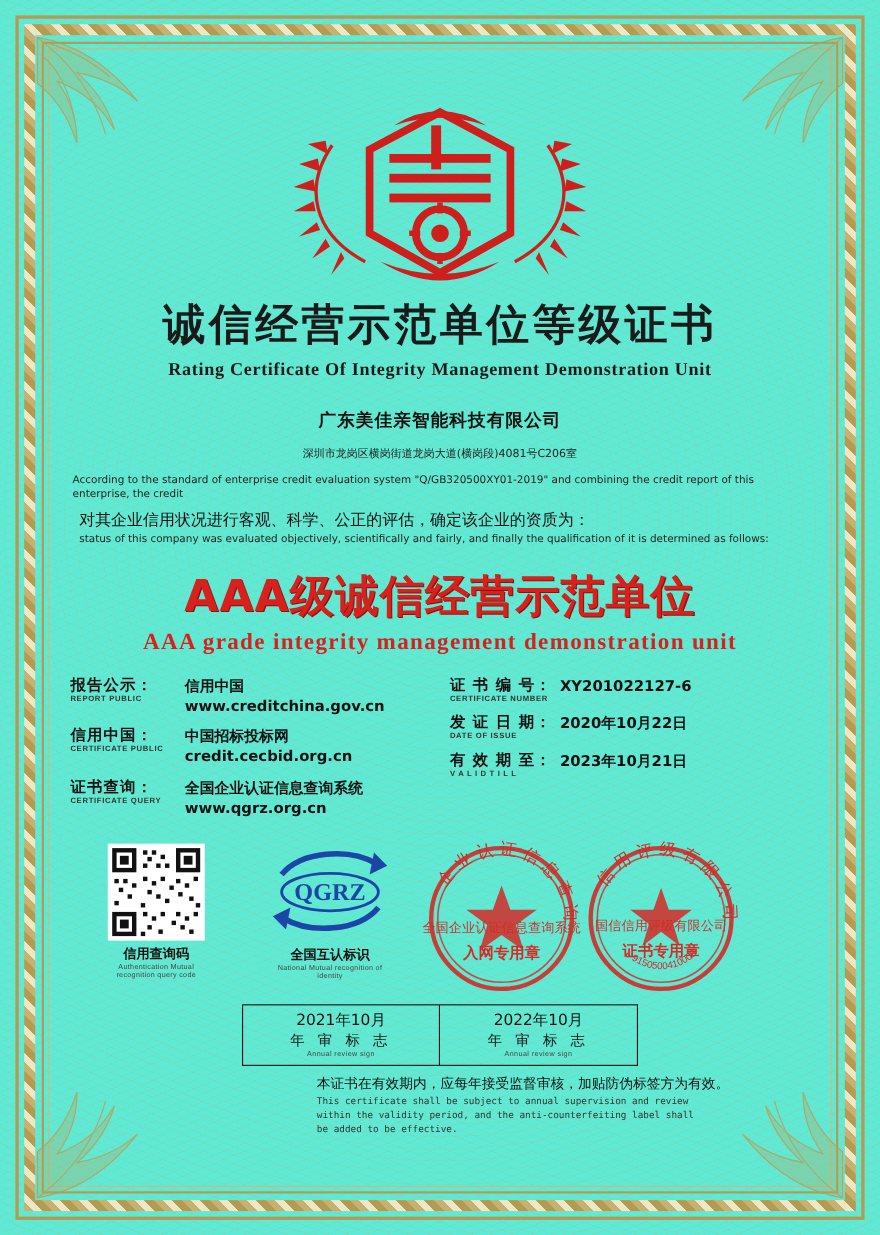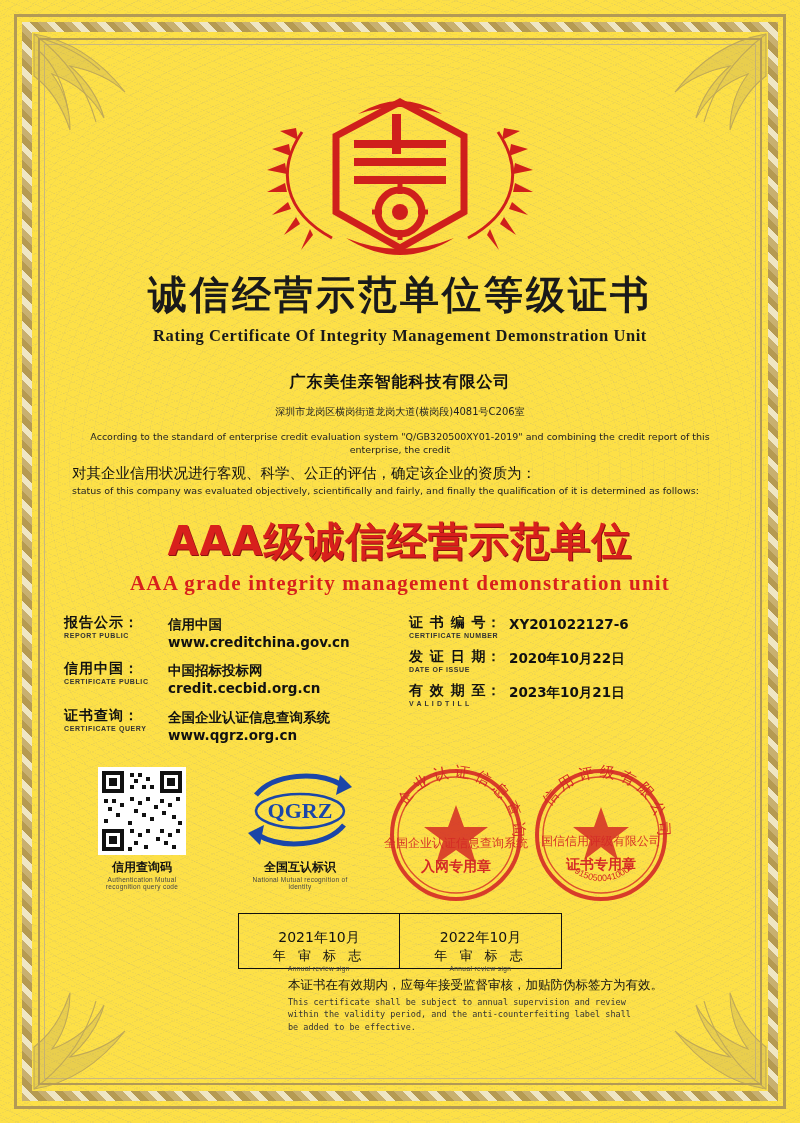--- a/index.html
+++ b/index.html
@@ -12,21 +12,21 @@
     height: 1123px;
     font-family: "Liberation Sans", sans-serif;
     overflow: hidden;
   }
 
   
   .certificate {
     position: relative;
     width: 800px;
     height: 1123px;
-    background: #fde047;
+    background: #5eead4;
     box-sizing: border-box;
   }
 
   
   .guilloche {
     position: absolute;
     inset: 0;
     background:
       repeating-linear-gradient(22deg, rgba(180,170,120,0.16) 0px, rgba(180,170,120,0.16) 0.6px, transparent 0.6px, transparent 7px),
       repeating-linear-gradient(-22deg, rgba(180,170,120,0.16) 0px, rgba(180,170,120,0.16) 0.6px, transparent 0.6px, transparent 7px),
@@ -129,21 +129,20 @@
     font-family: "DejaVu Sans", "Liberation Sans", sans-serif;
     font-size: 14.5px;
     color: #111;
     text-align: center;
     line-height: 1.4;
   }
   .stmt-en {
     font-family: "DejaVu Sans", "Liberation Sans", sans-serif;
     font-size: 9.5px;
     color: #222;
-    text-align: center;
     line-height: 1.35;
     margin-top: 2px;
   }
   .stmt-cn.left { text-align: left; padding-left: 6px; }
   .stmt-en.left { text-align: left; padding-left: 6px; }
 
   
   .grade-cn {
     text-align: center;
     font-family: "DejaVu Sans", "Liberation Sans", sans-serif;
@@ -254,25 +253,25 @@
   .seal.one { left: 320px; top: 0px; }
   .seal.two { left: 465px; top: 0px; }
 
   
   .review {
     display: flex;
     justify-content: center;
     margin-top: 4px;
   }
   .review-box {
-    width: 162px;
+    width: 180px;
     height: 56px;
     border: 1.5px solid #111;
     text-align: center;
-    padding-top: 15px;
+    padding-top: 5px;
     box-sizing: border-box;
   }
   .review-box + .review-box { border-left: none; }
   .rv-date {
     font-family: "DejaVu Sans", "Liberation Sans", sans-serif;
     font-size: 14px;
     color: #111;
   }
   .rv-cn {
     font-family: "DejaVu Sans", "Liberation Sans", sans-serif;

